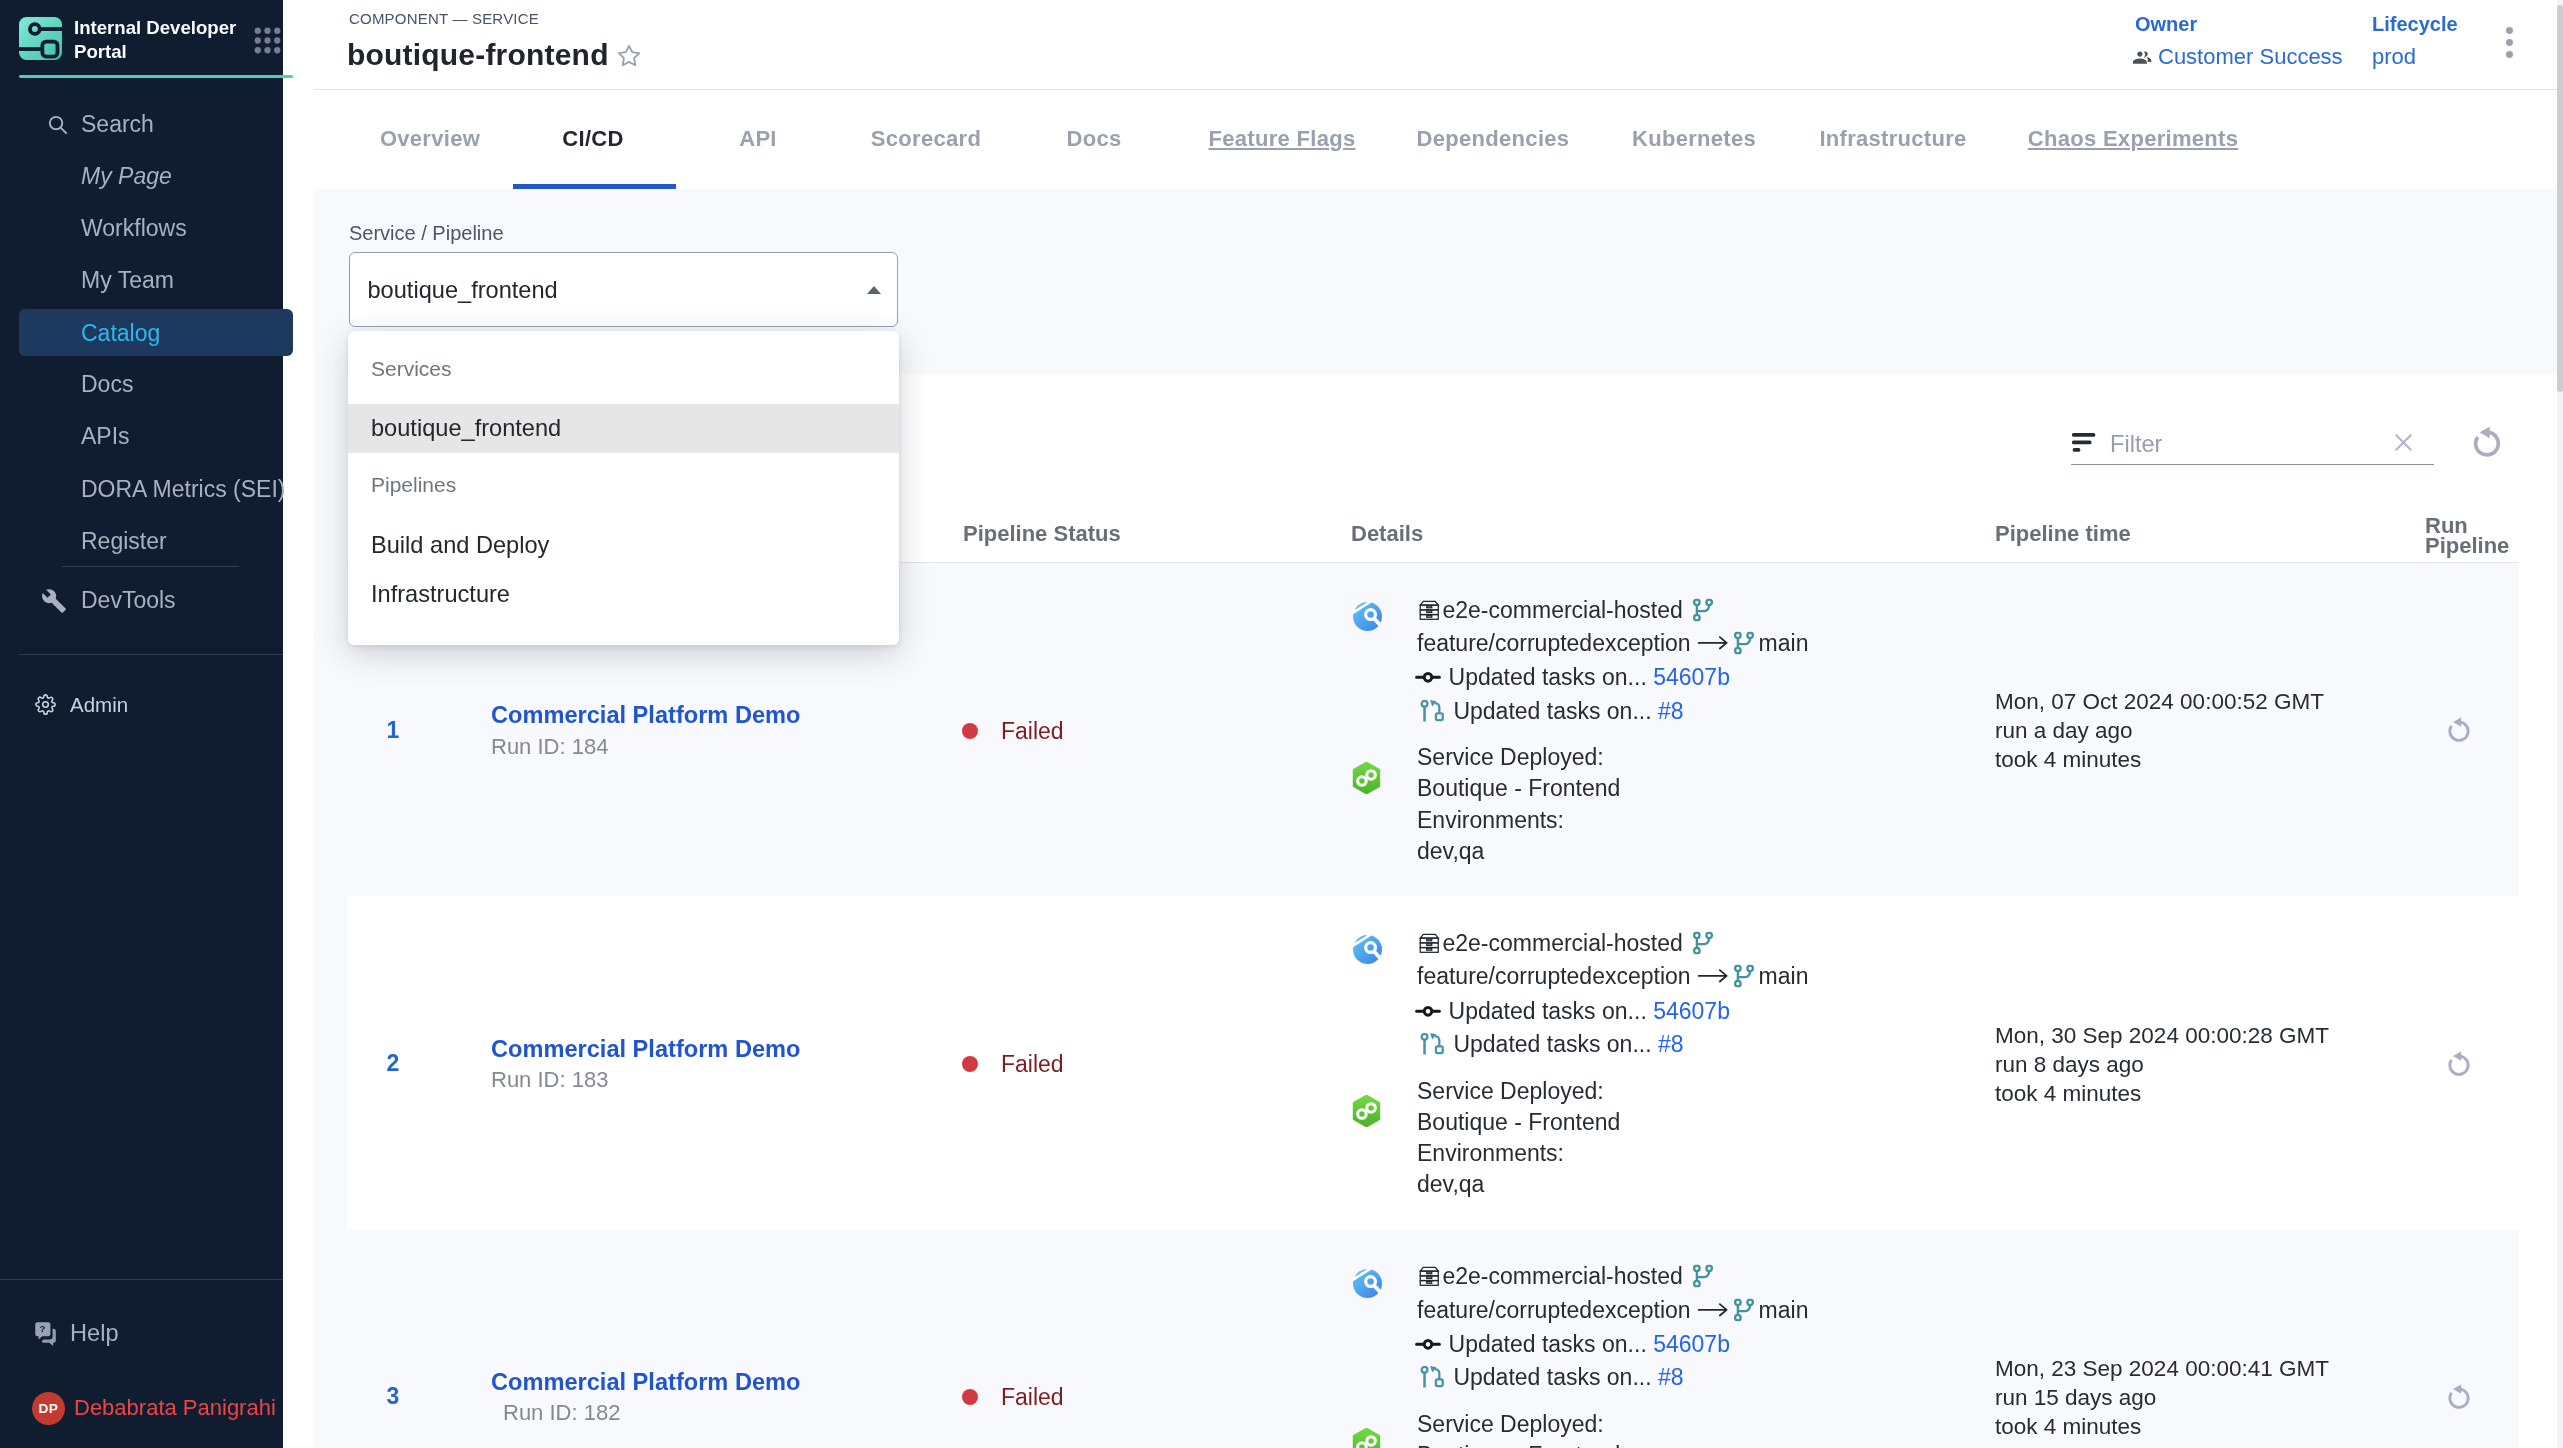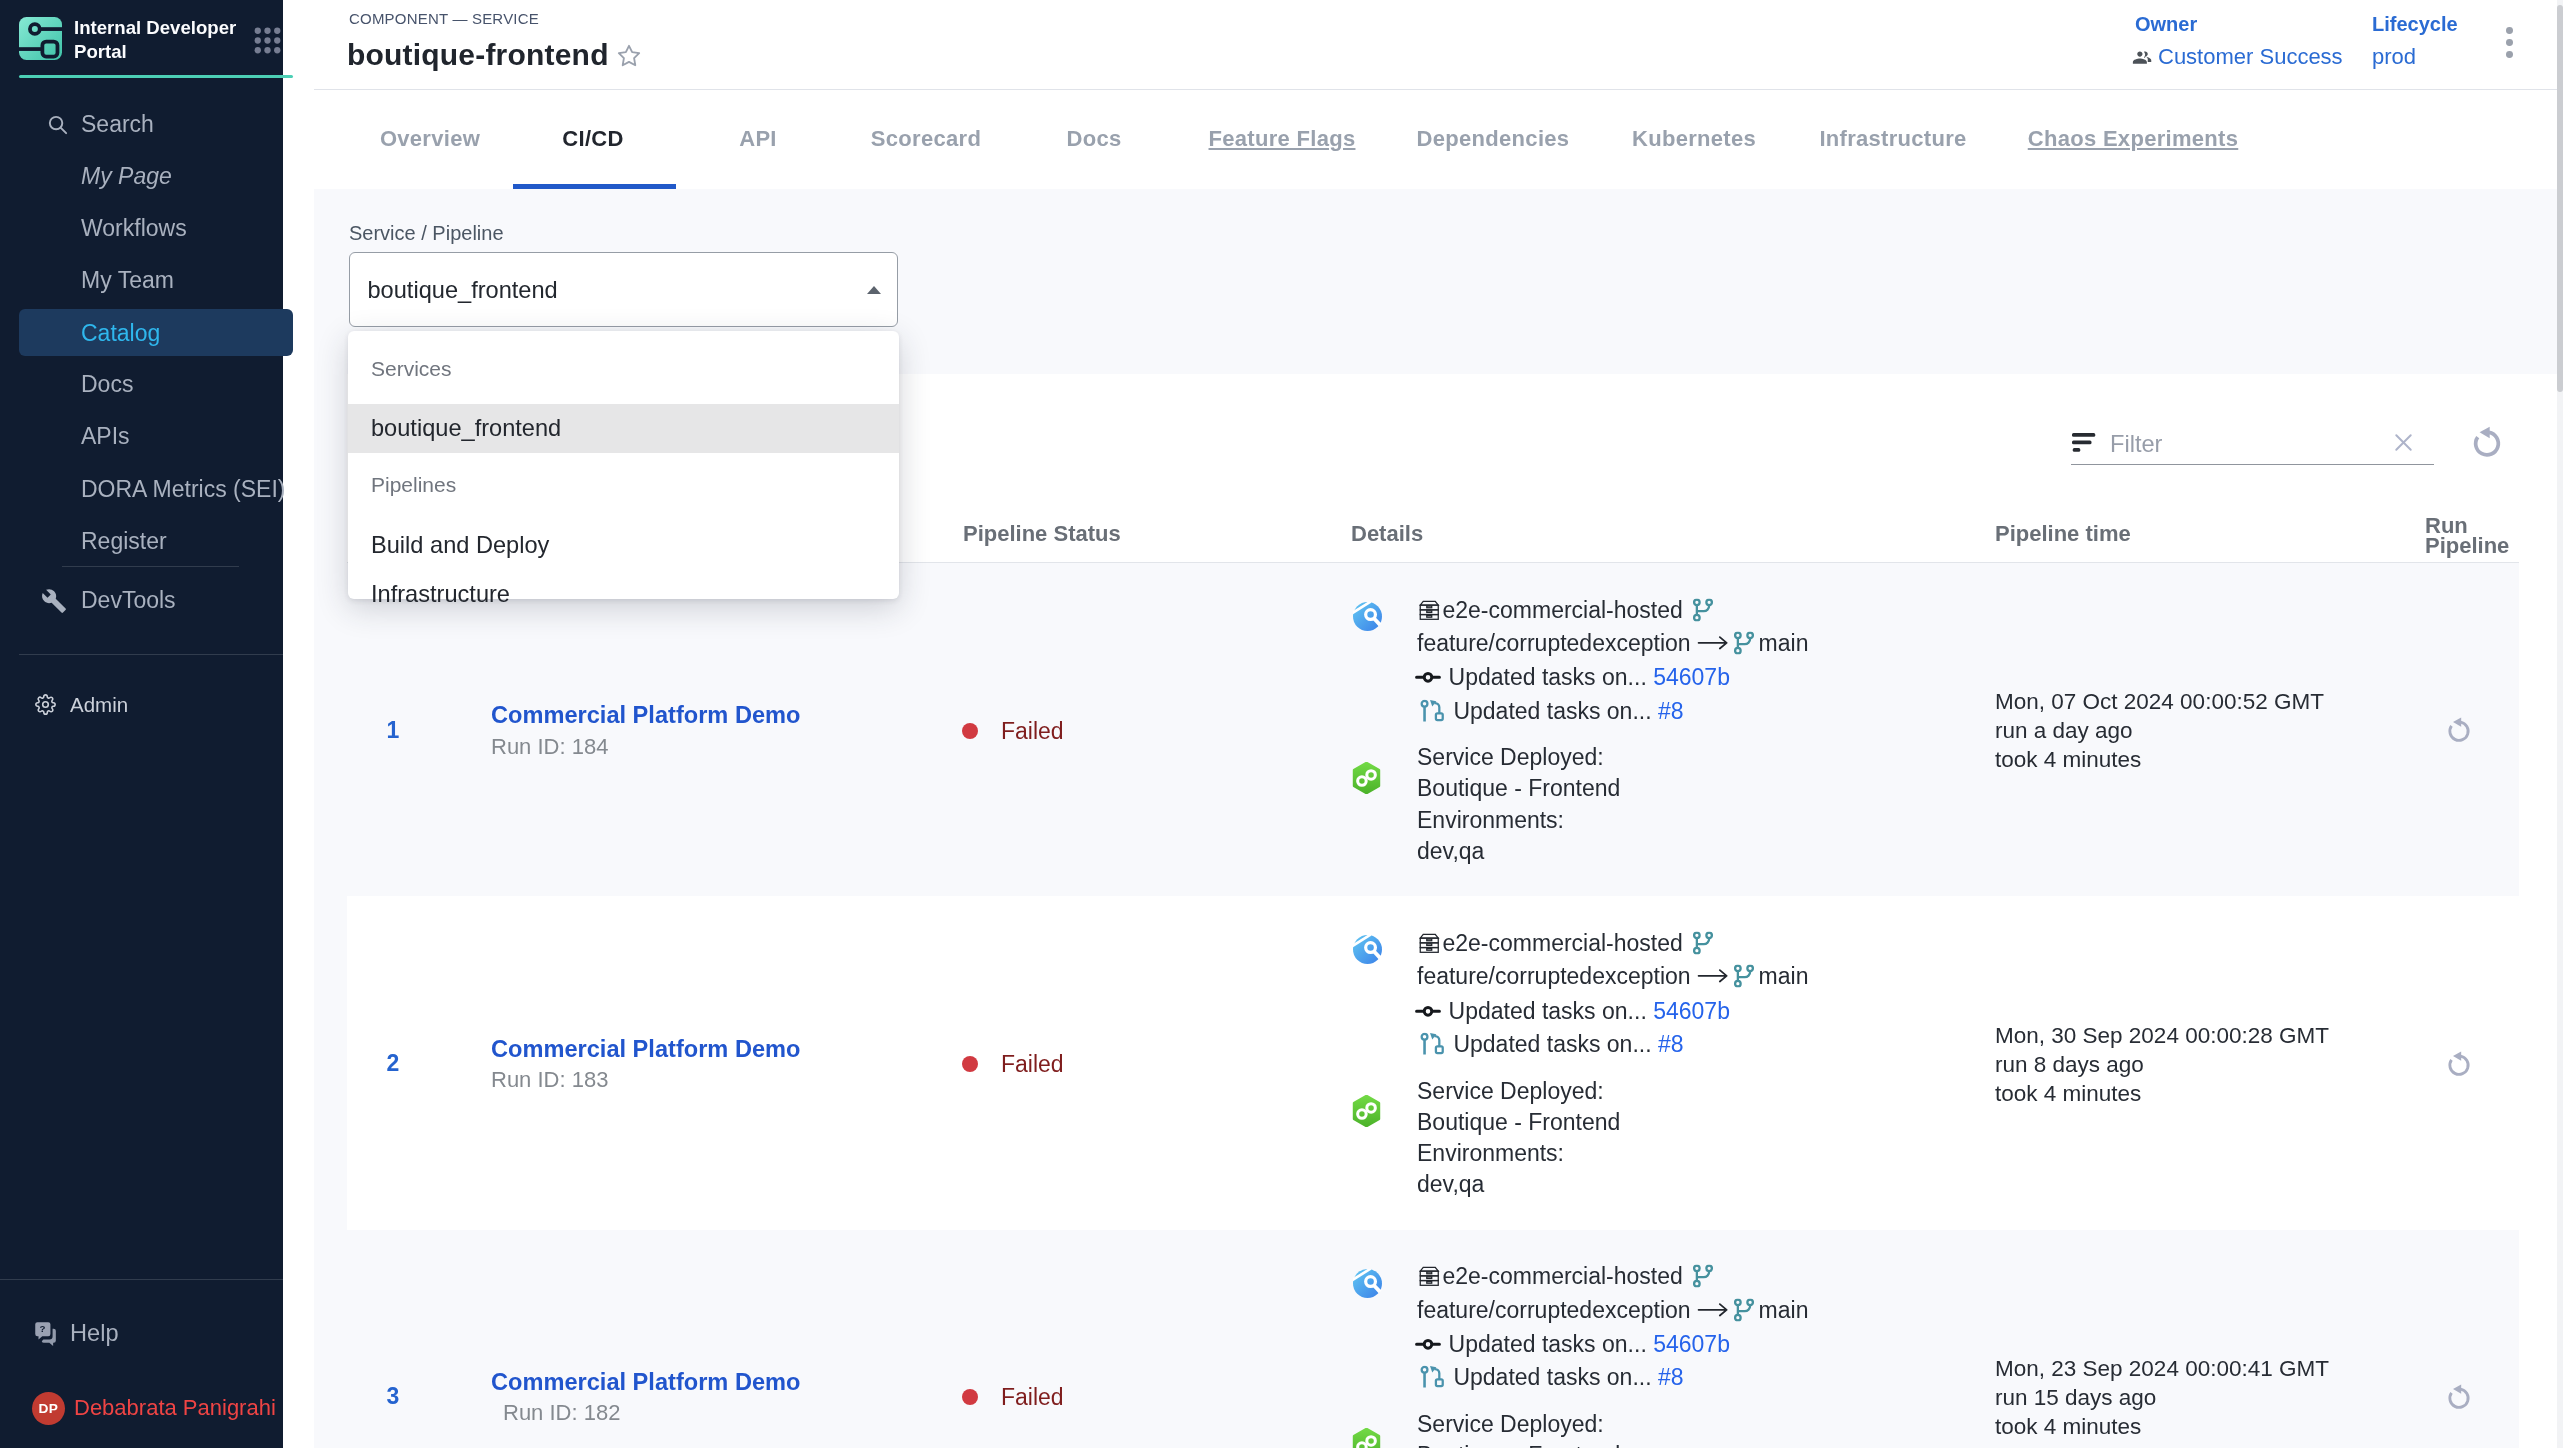--- a/index.html
+++ b/index.html
@@ -34,21 +34,21 @@
 
 #content { position:absolute; left:314px; top:189px; right:0; bottom:0; background:#f8f9fc; }
 #card { position:absolute; left:347px; top:374px; width:2210px; height:1075px; background:#fff; }
 .stripe { position:absolute; left:0; width:2172px; background:#f8f9fc; }
 
 .flabel { position:absolute; left:349px; top:222px; font-size:20px; color:#4b5663; }
 #selbox { position:absolute; left:349px; top:252px; width:549px; height:75px; background:#fff; border:0.8px solid #969da6; border-radius:6px; }
 #selbox .txt { position:absolute; left:17.5px; top:50%; transform:translateY(-50%); font-size:23.6px; color:#22272e; }
 #caret { position:absolute; left:517px; top:33px; width:0; height:0; border-left:7.6px solid transparent; border-right:7.6px solid transparent; border-bottom:8.4px solid #5c636d; }
 
-#panel { position:absolute; left:348px; top:331px; width:551px; height:268px; background:#fff; border-radius:6px; box-shadow:0 9px 32px rgba(35,42,60,0.20), 0 1.5px 5.3px rgba(35,42,60,0.10); z-index:4; }
+#panel { position:absolute; left:348px; top:331px; width:551px; height:314px; background:#fff; border-radius:6px; box-shadow:0 9px 32px rgba(35,42,60,0.20), 0 1.5px 5.3px rgba(35,42,60,0.10); z-index:4; }
 #panel .sub { position:absolute; left:23px; font-size:21px; color:#70757e; transform:translateY(-50%); }
 #panel .opt { position:absolute; left:23px; font-size:23.6px; color:#23272e; transform:translateY(-50%); }
 #panel .hi { position:absolute; left:0; top:73px; width:551px; height:49px; background:#e6e6e7; }
 
 
 .th { position:absolute; font-size:22px; font-weight:700; color:#696f77; }
 #thline { position:absolute; left:347px; top:562px; width:2172px; height:0.8px; background:#e2e5ea; }
 .num { position:absolute; font-size:23px; font-weight:700; color:#2563cf; transform:translate(-50%,-50%); }
 .plink { position:absolute; left:491px; font-size:23.6px; font-weight:700; color:#2155cd; transform:translateY(-50%); white-space:nowrap; }
 .runid { position:absolute; left:491px; font-size:22px; color:#84898f; transform:translateY(-50%); }

